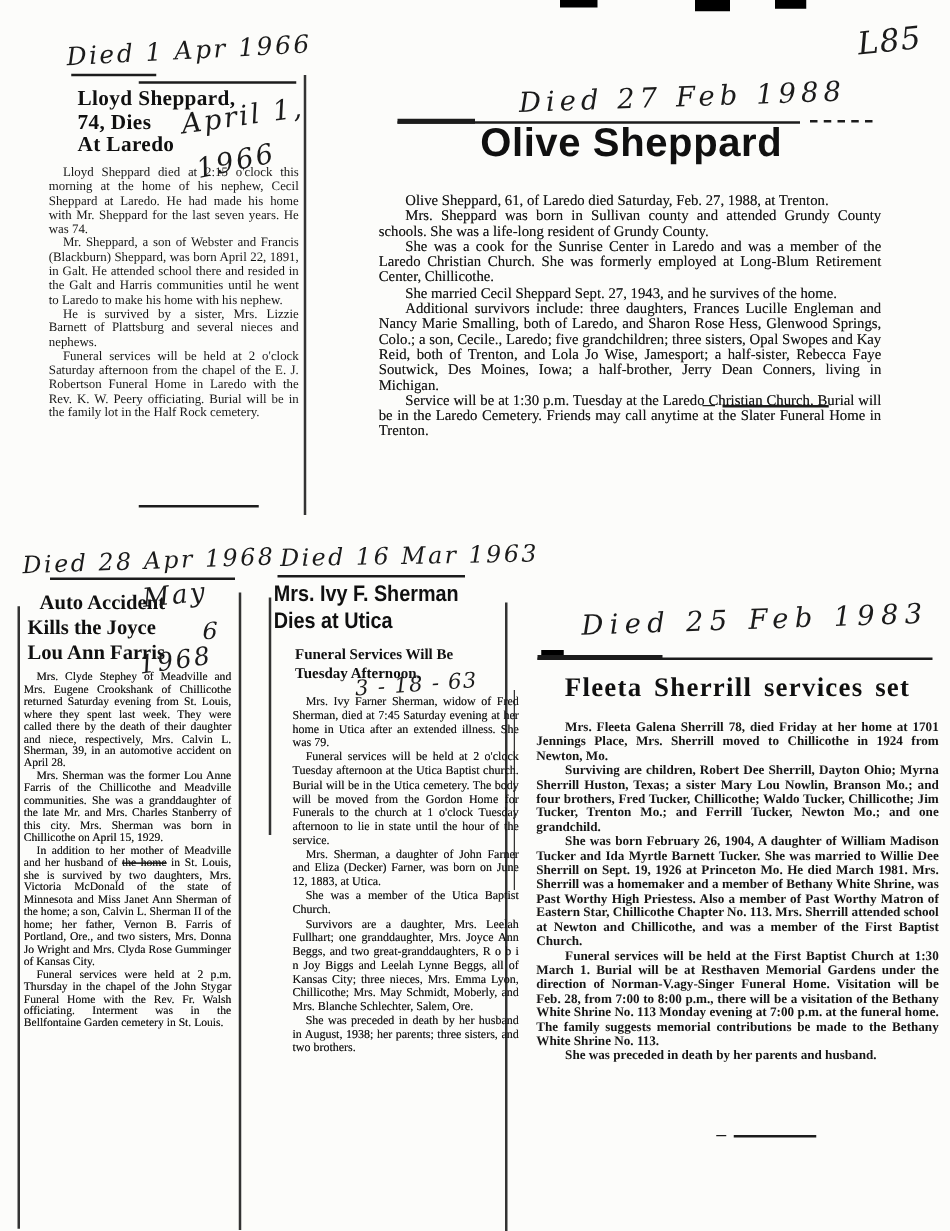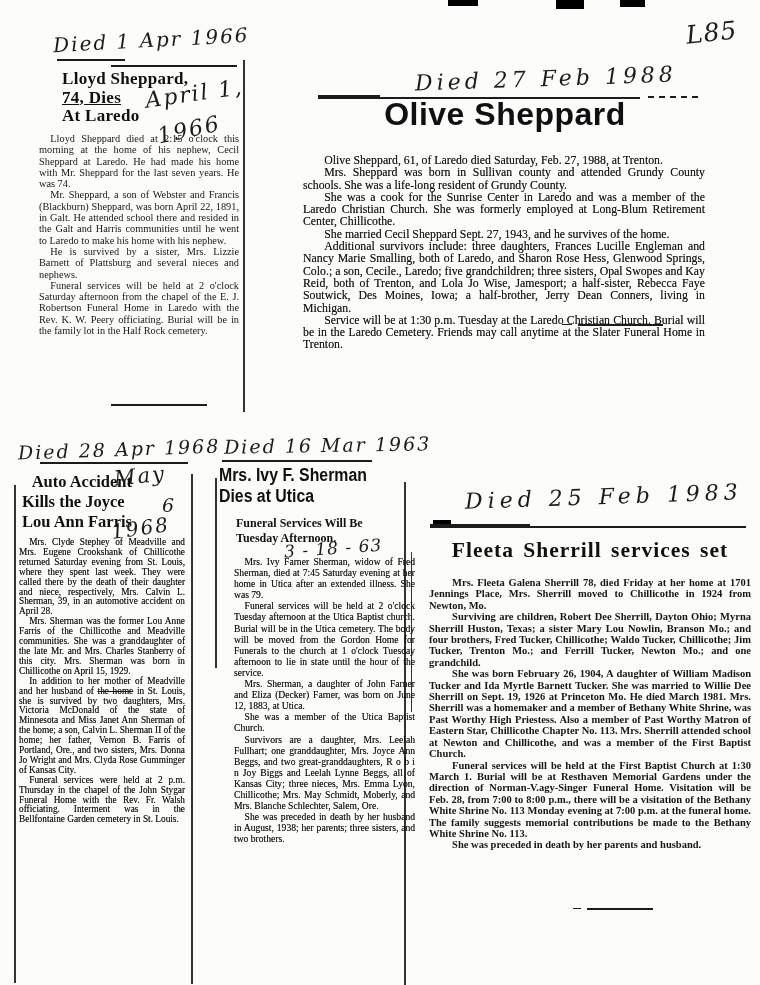--- a/index.html
+++ b/index.html
@@ -61,21 +61,21 @@
 <div class="hw" style="left:686px;top:18px;font-size:25px;transform:rotate(-6deg);letter-spacing:1px;">L85</div>
 
 <div class="clip" style="left:35px;top:25px;width:215px;height:400px;">
   <div class="hw" style="left:18px;top:3px;font-size:20px;transform:rotate(-3deg);">Died 1 Apr 1966</div>
   <div class="rule" style="left:22px;top:34px;width:68px;height:2px;"></div>
   <div class="rule" style="left:76px;top:40px;width:126px;height:2px;"></div>
   <div class="vrule" style="left:208px;top:35px;width:2px;height:352px;"></div>
 
   <h2 class="headline lloyd-headline" style="left:27px;top:45px;">
     <span style="display:block;">Lloyd Sheppard,</span>
-    <span style="display:block;text-decoration:underline;">74, Dies</span>
+    <span style="display:block;">74, Dies</span>
     <span style="display:block;">At Laredo</span>
   </h2>
 
   <div class="hw" style="left:110px;top:56px;font-size:22px;transform:rotate(-8deg);">April 1,</div>
   <div class="hw" style="left:122px;top:92px;font-size:22px;transform:rotate(-12deg);">1966</div>
 
   <div class="body-col lloyd-body" style="left:4px;top:108px;">
     <p>Lloyd Sheppard died at 2:15 o'clock this morning at the home of his nephew, Cecil Sheppard at Laredo. He had made his home with Mr. Sheppard for the last seven years. He was 74.</p>
     <p>Mr. Sheppard, a son of Webster and Francis (Blackburn) Sheppard, was born April 22, 1891, in Galt. He attended school there and resided in the Galt and Harris communities until he went to Laredo to make his home with his nephew.</p>
     <p>He is survived by a sister, Mrs. Lizzie Barnett of Plattsburg and several nieces and nephews.</p>

